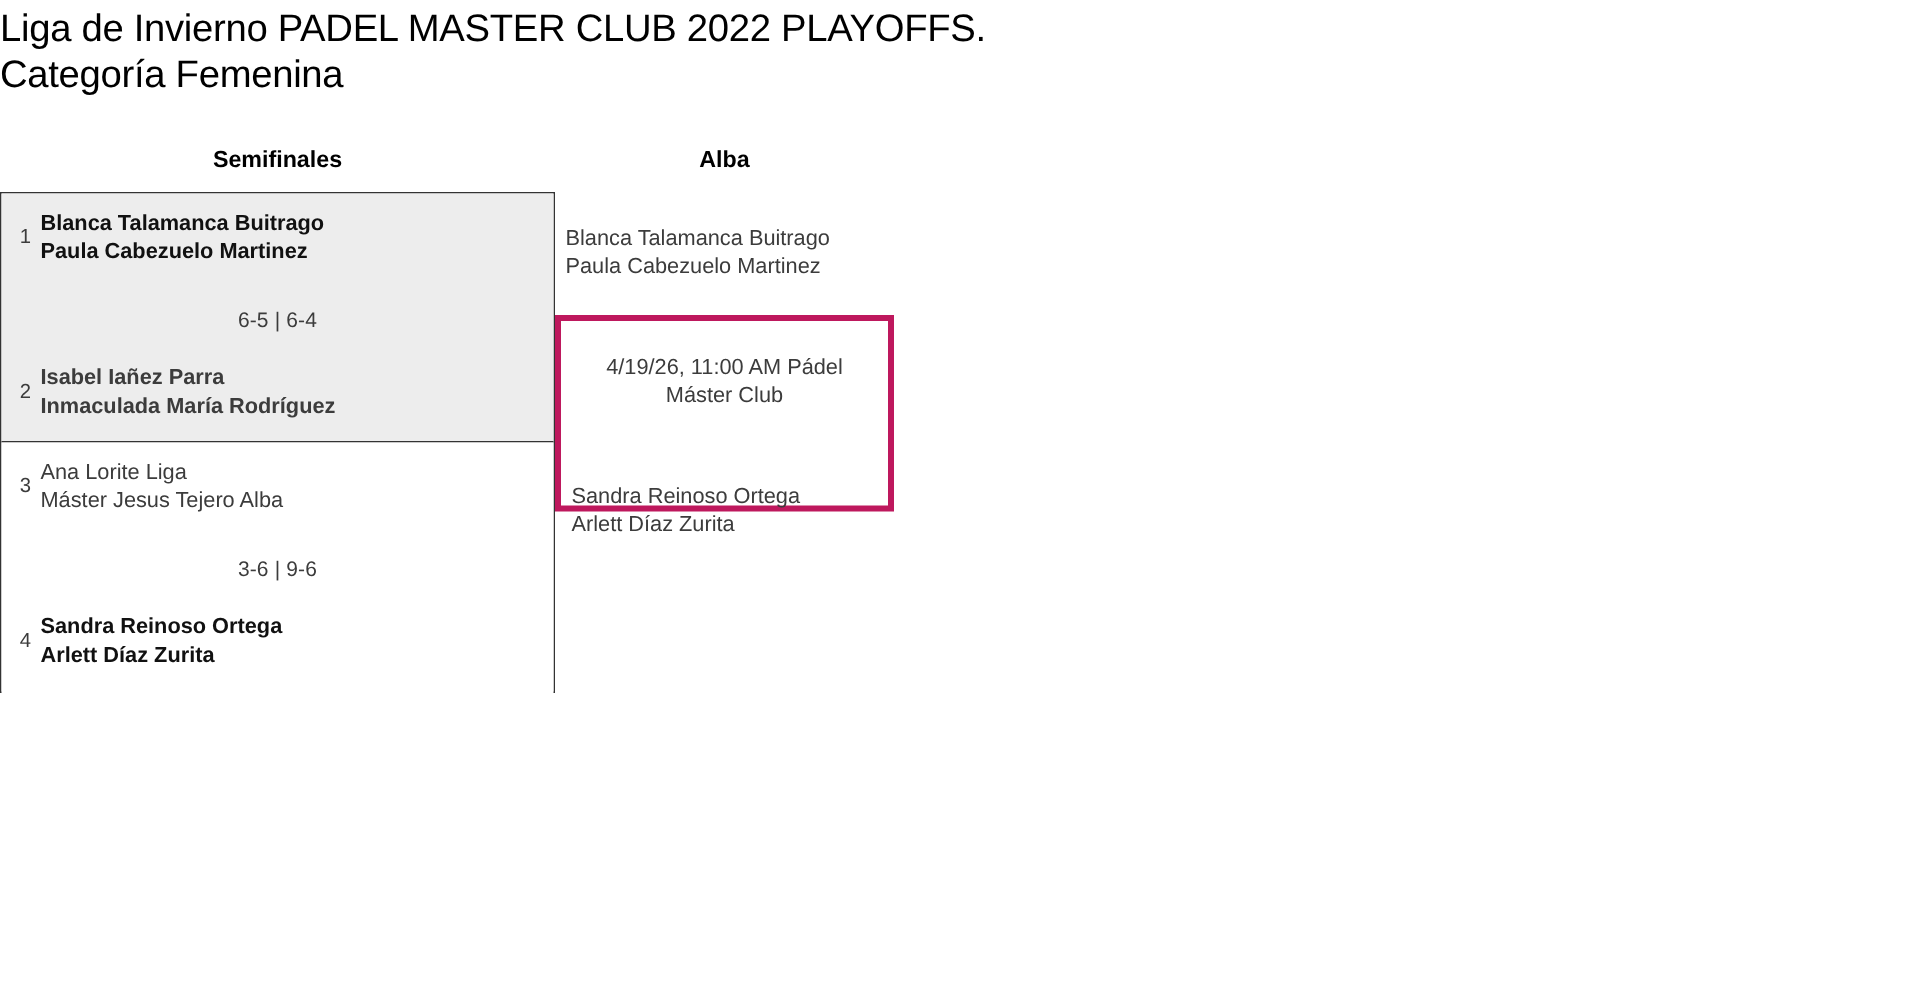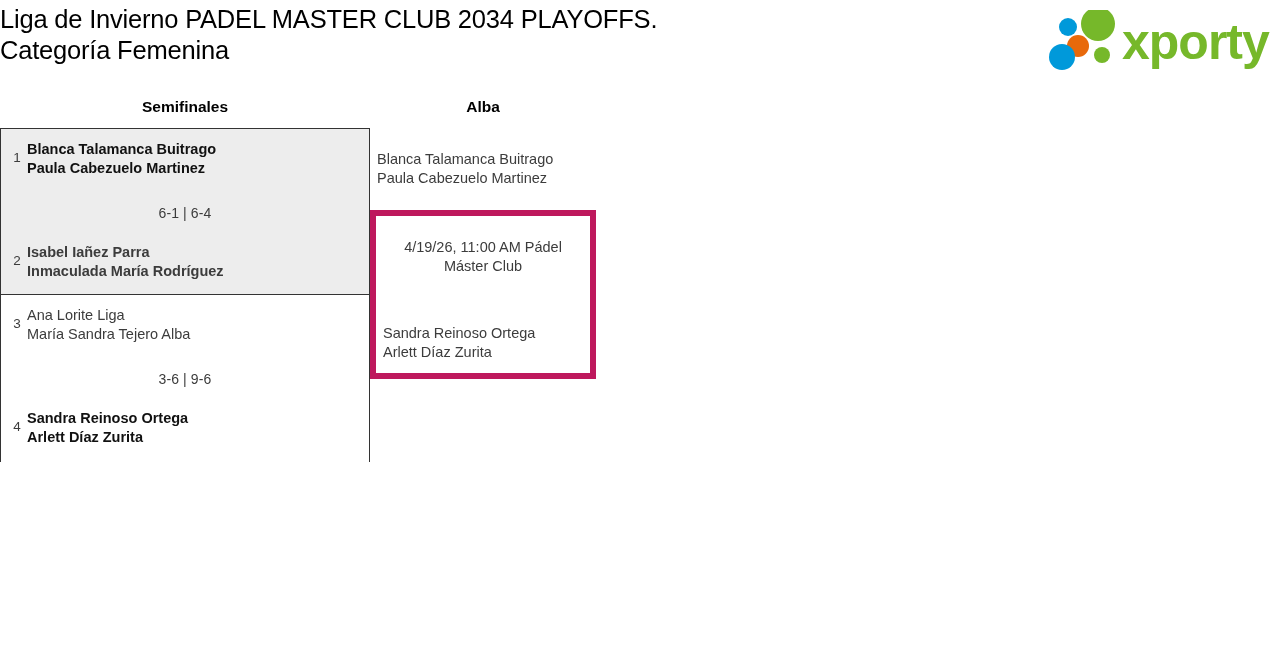--- a/index.html
+++ b/index.html
@@ -66,22 +66,22 @@
 
   .score {
     position: absolute; left: 0; right: 0; top: 76px;
     text-align: center; font-size: 14px; color: #3c3c3c;
     letter-spacing: 0.1px;
   }
 
   
   .final-box {
     position: absolute; left: 370px; top: 210px;
-    width: 226px; height: 169px;
-    border: 6px solid #be185d;
+    width: 226px; height: 131px;
+    border: 4px solid #be185d;
     background: #ffffff;
     padding-left: 31px;
   }
   .final-meta {
     position: absolute; left: 12px; right: 12px; top: 22px;
     text-align: center; font-size: 14.5px; line-height: 19px;
     color: #3c3c3c;
   }
   .final-team {
     position: absolute; left: 7px; right: 8px;
@@ -90,65 +90,51 @@
   .final-team.slot-a {
     position: absolute; left: 377px; top: 150px; width: 215px;
   }
   .final-team.slot-b { top: 108px; left: 7px; }
 </style>
 </head>
 <body>
 
 <div class="page">
 
-  <h1 class="title">Liga de Invierno PADEL MASTER CLUB 2034 PLAYOFFS. Categoría Femenina</h1>
+  <h1 class="title">Liga de Invierno PADEL MASTER CLUB 2022 PLAYOFFS. Categoría Femenina</h1>
 
-  <div class="logo">
-    <svg width="228" height="60" viewBox="0 0 228 60" xmlns="http://www.w3.org/2000/svg" aria-label="xporty">
-      <g>
-        <circle cx="22" cy="17" r="9" fill="#0099da"></circle>
-        <circle cx="52" cy="14" r="17" fill="#76b82a"></circle>
-        <circle cx="32" cy="36" r="11" fill="#e8690b"></circle>
-        <circle cx="16" cy="47" r="13" fill="#0099da"></circle>
-        <circle cx="56" cy="45" r="8" fill="#76b82a"></circle>
-      </g>
-      <g fill="#76b82a">
-        <text x="76" y="49" font-family="Liberation Sans, sans-serif" font-size="50" font-weight="700" letter-spacing="-1">xporty</text>
-      </g>
-    </svg>
-  </div>
 
   <div class="round-header semis">Semifinales</div>
   <div class="round-header final">Alba</div>
 
   <div class="bracket">
 
     <div class="sf-group">
 
       <div class="sf-match m1">
         <div class="seed top">1</div>
         <div class="team top winner">
           <div>Blanca Talamanca Buitrago</div>
           <div>Paula Cabezuelo Martinez</div>
         </div>
 
-        <div class="score">6-1 | 6-4</div>
+        <div class="score">6-5 | 6-4</div>
 
         <div class="seed bot">2</div>
         <div class="team bot">
           <div>Isabel Iañez Parra</div>
           <div>Inmaculada María Rodríguez</div>
         </div>
       </div>
 
       <div class="sf-match m2">
         <div class="seed top">3</div>
         <div class="team top">
           <div>Ana Lorite Liga</div>
-          <div>María Sandra Tejero Alba</div>
+          <div>Máster Jesus Tejero Alba</div>
         </div>
 
         <div class="score">3-6 | 9-6</div>
 
         <div class="seed bot">4</div>
         <div class="team bot winner">
           <div>Sandra Reinoso Ortega</div>
           <div>Arlett Díaz Zurita</div>
         </div>
       </div>

